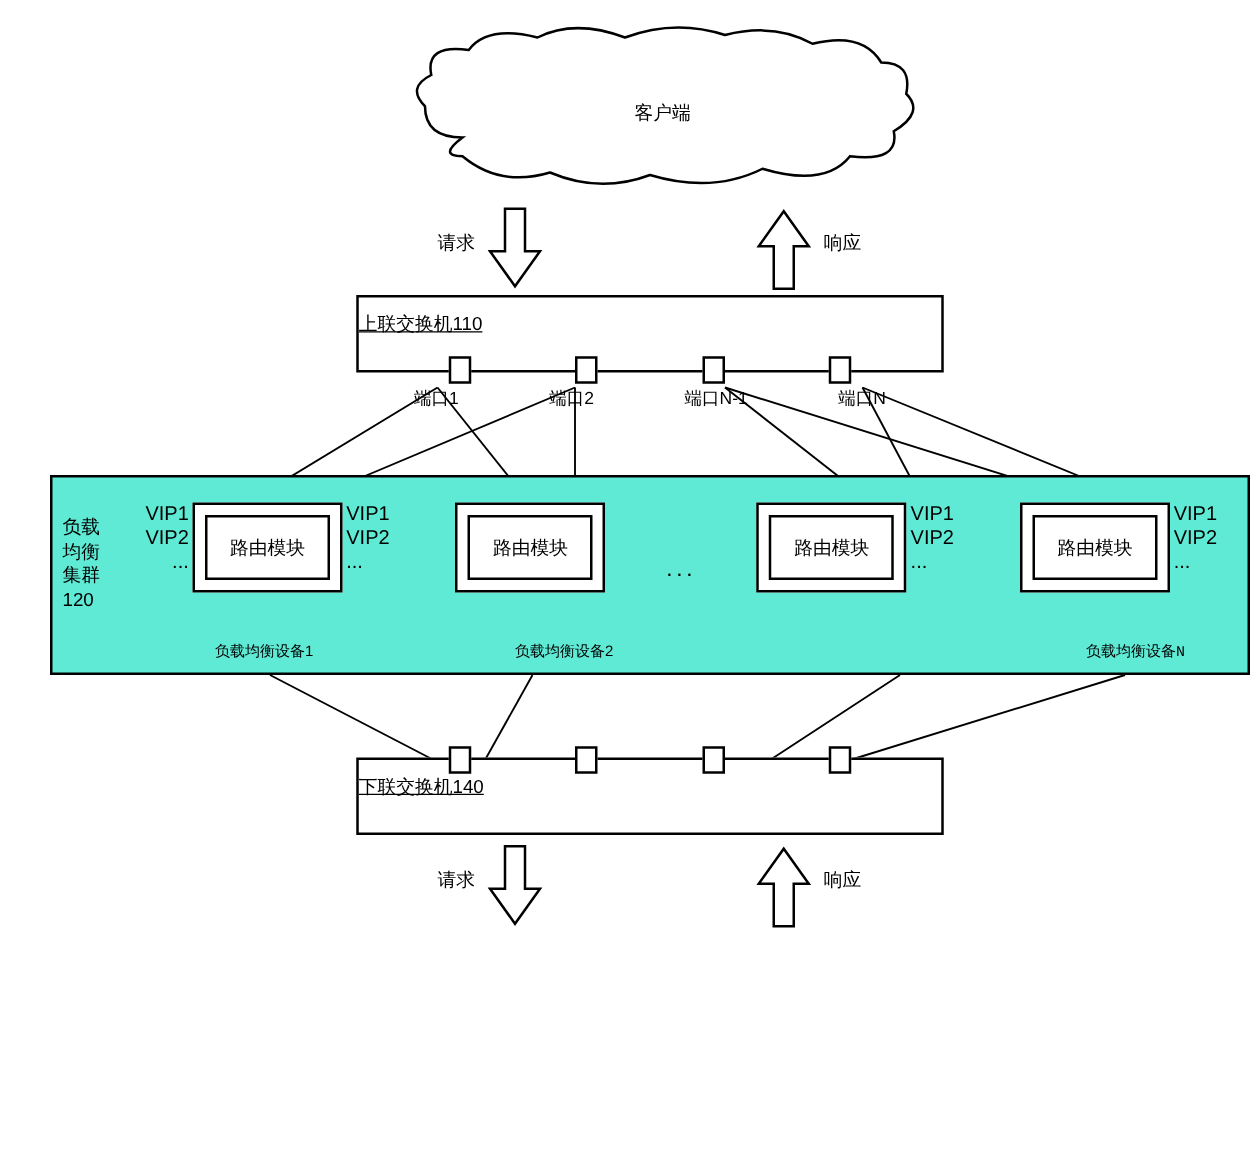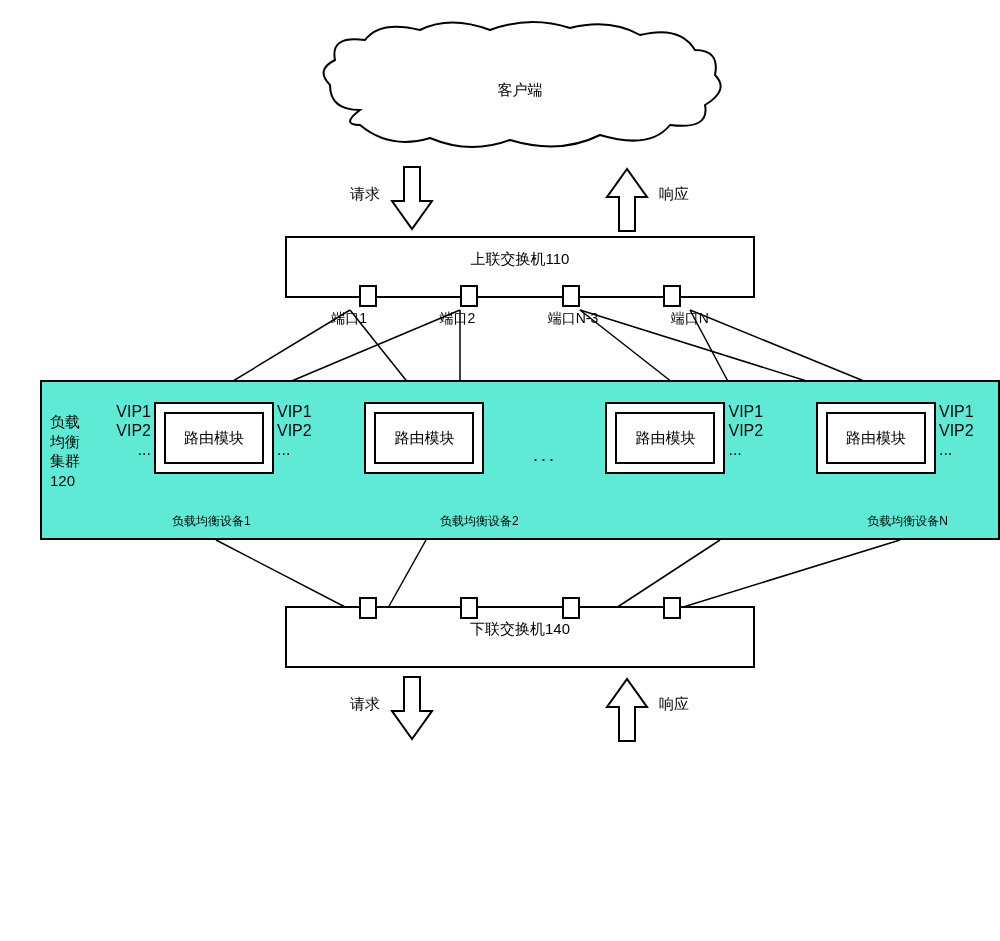--- a/index.html
+++ b/index.html
@@ -27,22 +27,22 @@
   .arrow-block {
     position: absolute;
     display: flex;
     flex-direction: column;
     align-items: center;
   }
   .arrow-block svg { display:block; }
   .switch-box {
     position: absolute;
     border: 2px solid #000;
-    text-align: center;
     background: #fff;
+    text-decoration: underline;
   }
   .switch-title {
     padding: 12px 0 8px 0;
   }
   .switch-ports {
     position: absolute;
     display: flex;
     width: 100%;
     justify-content: space-around;
     padding: 0 30px;
@@ -116,21 +116,21 @@
     font-size: 12px;
     bottom: 8px;
   }
   .lines { position:absolute; top:0; left:0; width:100%; height:100%; pointer-events:none; }
 </style>
 </head>
 <body>
 
 <div class="diagram">
 
-  <div class="cloud" style="left:290px; top:0px; width:420px; height:140px;">
+  <div class="cloud" style="left:300px; top:0px; width:420px; height:140px;">
     <svg viewBox="0 0 420 140">
       <path d="M50,90 Q20,90 20,65 Q5,50 25,40 Q20,15 55,20 Q70,0 110,10 Q140,-5 180,10 Q220,-5 260,8 Q300,-2 330,15 Q370,5 385,30 Q410,30 405,55 Q420,70 395,85 Q400,110 360,105 Q340,130 290,115 Q250,135 200,120 Q160,135 120,118 Q80,130 50,105 Q30,105 50,90 Z" fill="none" stroke="#000" stroke-width="2"></path>
     </svg>
     <span class="label">客户端</span>
   </div>
 
   <div class="arrow-block" style="left:370px; top:145px;">
     <span style="position:absolute; left:-40px; top:20px;">请求</span>
     <svg width="44" height="68">
       <path d="M14,2 L30,2 L30,36 L42,36 L22,64 L2,36 L14,36 Z" fill="none" stroke="#000" stroke-width="2"></path>
@@ -149,21 +149,21 @@
     <div class="switch-ports" style="bottom:-11px;">
       <div class="port"></div>
       <div class="port"></div>
       <div class="port"></div>
       <div class="port"></div>
     </div>
   </div>
   <div class="port-labels" style="position:absolute; left:265px; top:290px; width:470px;">
     <span>端口1</span>
     <span>端口2</span>
-    <span>端口N-3</span>
+    <span>端口N-1</span>
     <span>端口N</span>
   </div>
 
   <svg class="lines">
     <line x1="330" y1="290" x2="175" y2="384" stroke="#000" stroke-width="1.5"></line>
     <line x1="330" y1="290" x2="405" y2="384" stroke="#000" stroke-width="1.5"></line>
     <line x1="440" y1="290" x2="217" y2="384" stroke="#000" stroke-width="1.5"></line>
     <line x1="440" y1="290" x2="440" y2="384" stroke="#000" stroke-width="1.5"></line>
     <line x1="560" y1="290" x2="680" y2="384" stroke="#000" stroke-width="1.5"></line>
     <line x1="560" y1="290" x2="860" y2="384" stroke="#000" stroke-width="1.5"></line>
@@ -230,22 +230,22 @@
         </div>
         <div class="vip-list vip-right">
           <span>VIP1</span><br>
           <span>VIP2</span><br>
           <span>...</span>
         </div>
       </div>
     </div>
 
     <div class="lb-name" style="left:130px;">负载均衡设备1</div>
-    <div class="lb-name" style="left:370px;margin-left:28px;">负载均衡设备2</div>
-    <div class="lb-name" style="right:50px;">负载均衡设备N</div>
+    <div class="lb-name" style="left:370px;">负载均衡设备2</div>
+    <div class="lb-name" style="right:50px;font-family:Liberation Mono, monospace;">负载均衡设备N</div>
   </div>
 
   <svg class="lines">
     <line x1="196" y1="520" x2="327" y2="588" stroke="#000" stroke-width="1.5"></line>
     <line x1="406" y1="520" x2="368" y2="588" stroke="#000" stroke-width="1.5"></line>
     <line x1="700" y1="520" x2="596" y2="588" stroke="#000" stroke-width="1.5"></line>
     <line x1="880" y1="520" x2="660" y2="588" stroke="#000" stroke-width="1.5"></line>
   </svg>
 
   <div class="switch-box" style="left:265px; top:586px; width:470px; height:62px;">

